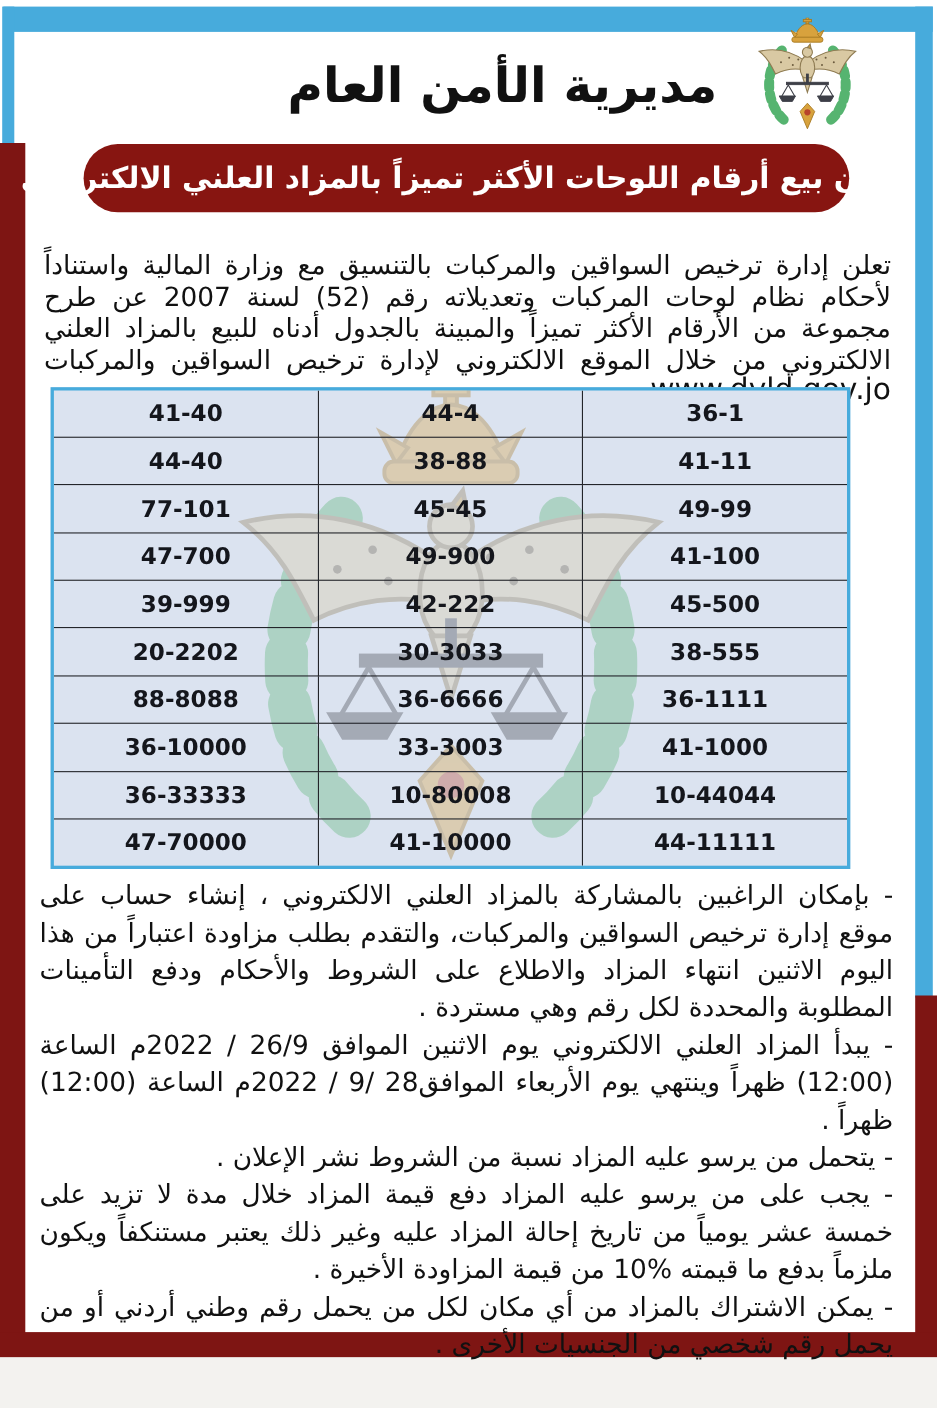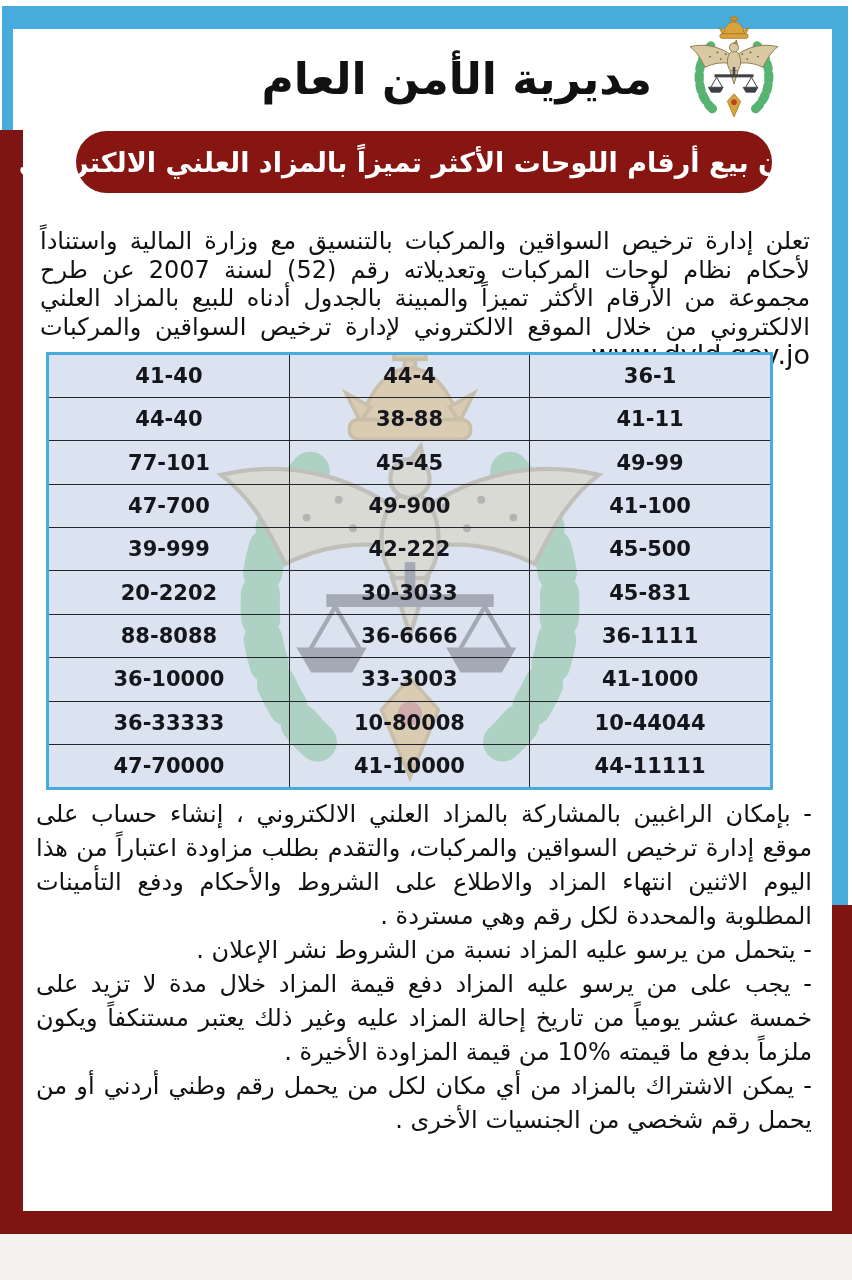--- a/index.html
+++ b/index.html
@@ -180,21 +180,21 @@
         <td>41-100</td>
       </tr>
         <tr>
         <td>39-999</td>
         <td>42-222</td>
         <td>45-500</td>
       </tr>
         <tr>
         <td>20-2202</td>
         <td>30-3033</td>
-        <td>45-831</td>
+        <td>38-555</td>
       </tr>
         <tr>
         <td>88-8088</td>
         <td>36-6666</td>
         <td>36-1111</td>
       </tr>
         <tr>
         <td>36-10000</td>
         <td>33-3003</td>
         <td>41-1000</td>
@@ -208,16 +208,17 @@
         <td>47-70000</td>
         <td>41-10000</td>
         <td>44-11111</td>
       </tr>
       </tbody>
   </table>
 </div>
 
 <div class="terms">
     <p>- بإمكان الراغبين بالمشاركة بالمزاد العلني الالكتروني ، إنشاء حساب على موقع إدارة ترخيص السواقين والمركبات، والتقدم بطلب مزاودة اعتباراً من هذا اليوم الاثنين انتهاء المزاد والاطلاع على الشروط والأحكام ودفع التأمينات المطلوبة والمحددة لكل رقم وهي مستردة .</p>
+    <p>- يبدأ المزاد العلني الالكتروني يوم الاثنين الموافق 26/9 / 2022م الساعة (12:00) ظهراً وينتهي يوم الأربعاء الموافق28 /9 / 2022م الساعة (12:00) ظهراً .</p>
     <p>- يتحمل من يرسو عليه المزاد نسبة من الشروط نشر الإعلان .</p>
     <p>- يجب على من يرسو عليه المزاد دفع قيمة المزاد خلال مدة لا تزيد على خمسة عشر يومياً من تاريخ إحالة المزاد عليه وغير ذلك يعتبر مستنكفاً ويكون ملزماً بدفع ما قيمته %10 من قيمة المزاودة الأخيرة .</p>
     <p>- يمكن الاشتراك بالمزاد من أي مكان لكل من يحمل رقم وطني أردني أو من يحمل رقم شخصي من الجنسيات الأخرى .</p>
   </div>
 
 </body></html>

